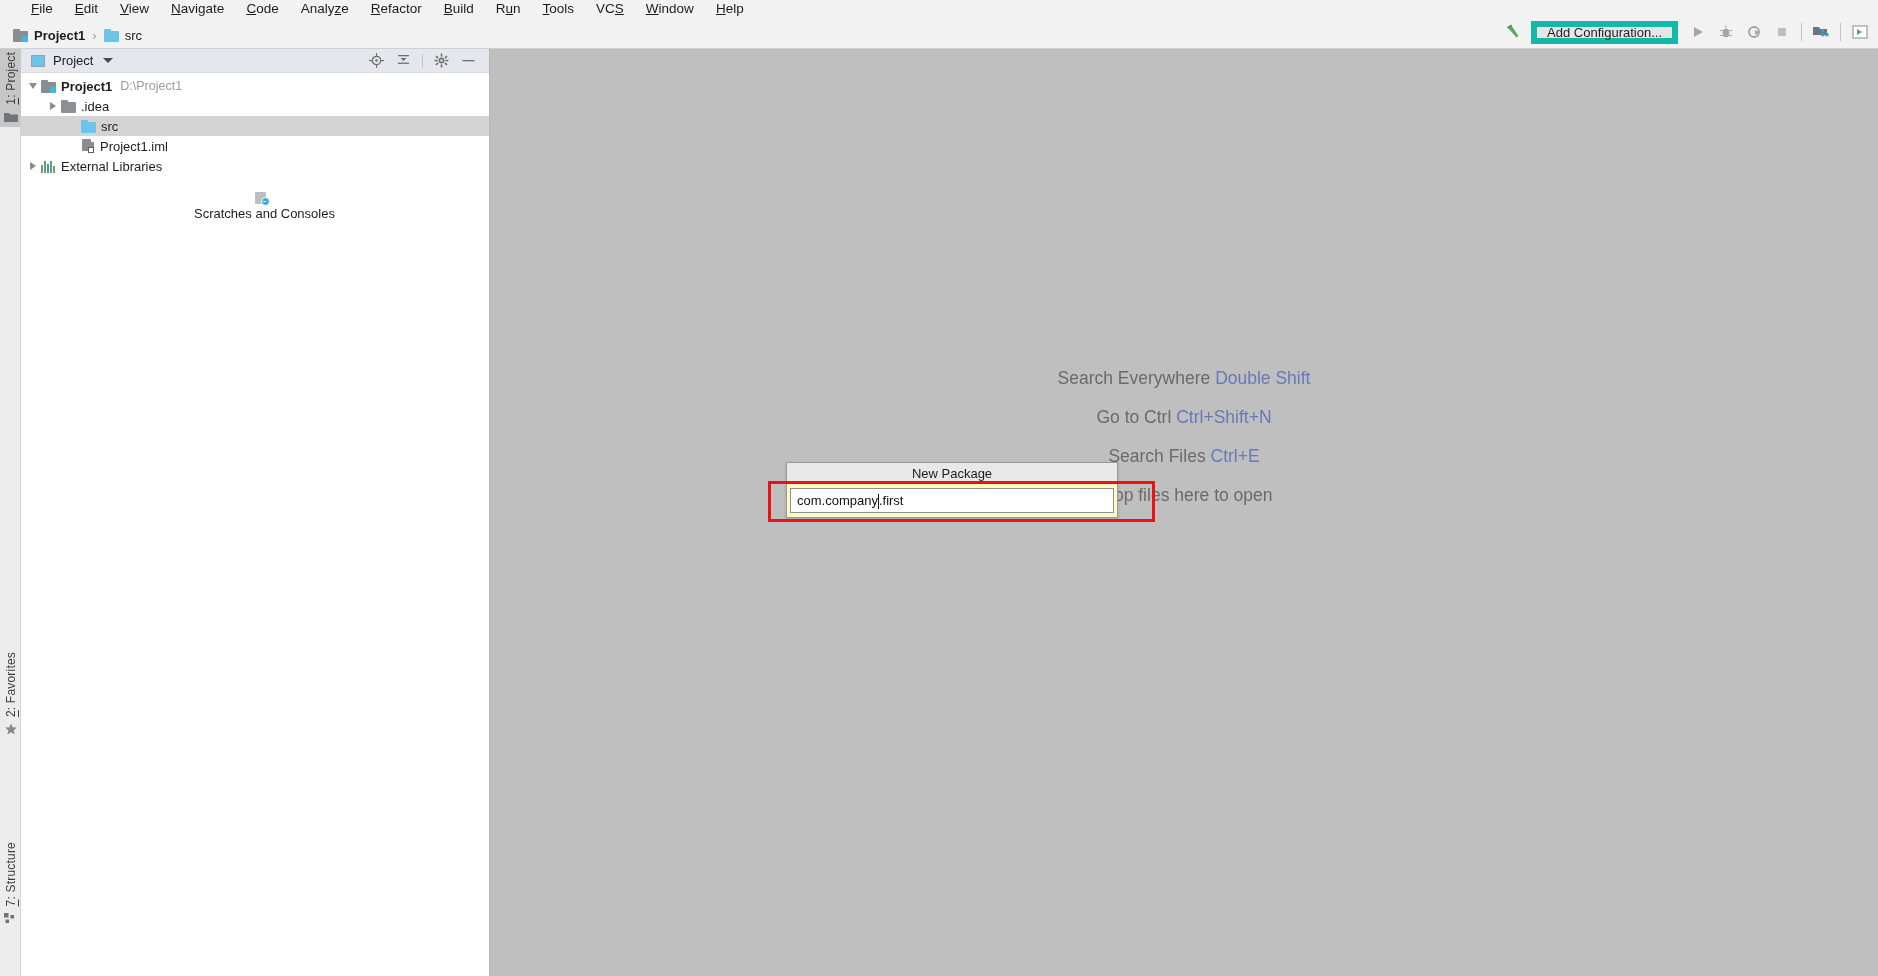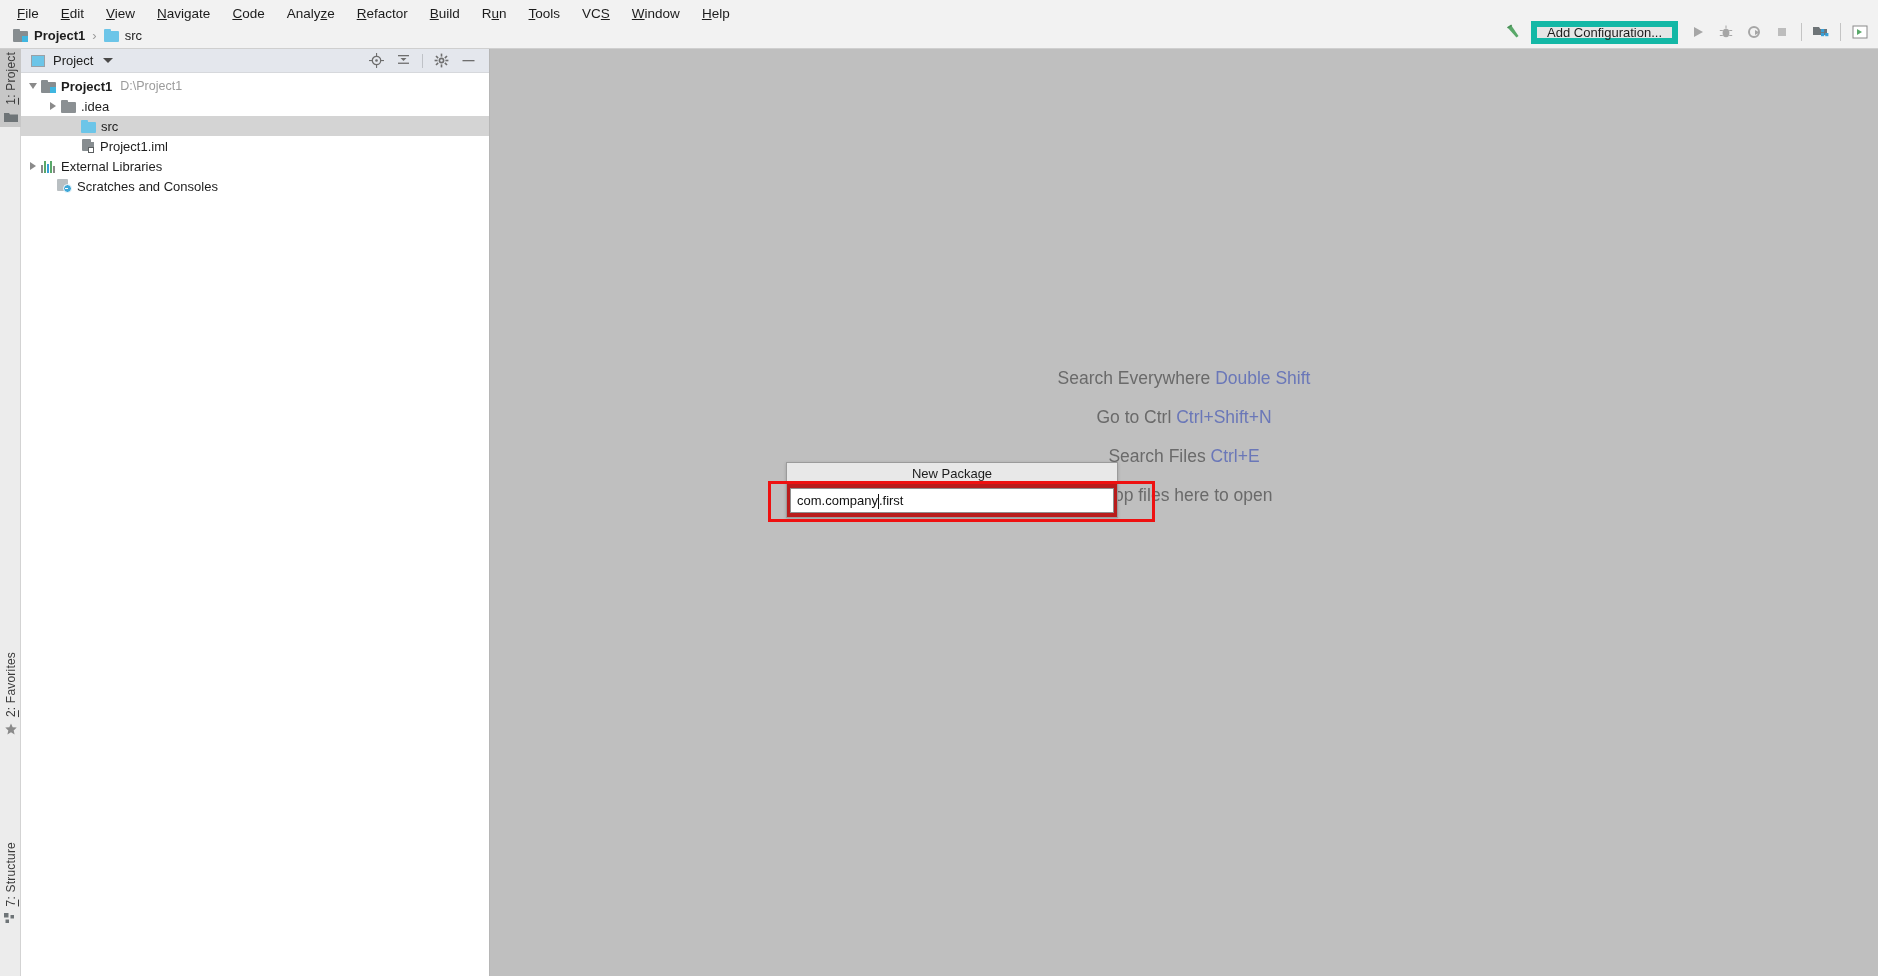--- a/index.html
+++ b/index.html
@@ -7,21 +7,21 @@
     width: 1878px; height: 976px;
     font-family: "Liberation Sans", sans-serif;
     background: #f2f2f2;
     overflow: hidden;
   }
   .app { position: relative; width: 1878px; height: 976px; background: #f2f2f2; }
 
   
   .menubar {
     position: absolute; left: 0; top: 0; width: 1878px; height: 22px;
-    display: flex; align-items: flex-end; padding-left: 6px; gap: 0px;
+    display: flex; align-items: flex-start; padding-left: 20px; gap: 0px;
     background: #f2f2f2;
   }
   .menu-item {
     font-size: 13.5px; color: #1c1c1c; padding: 1px 11px; cursor: default;
     white-space: nowrap;
   }
   .menu-item .mn { text-decoration: underline; }
 
   
   .navbar {
@@ -172,21 +172,21 @@
   .pkg-dialog {
     position: absolute; left: 786px; top: 462px; width: 332px;
     border: 1px solid #9b9b9b; background: #e8e8e8;
     box-shadow: 0 1px 3px rgba(0,0,0,0.18);
   }
   .pkg-title {
     height: 21px; line-height: 21px; text-align: center;
     font-size: 13px; color: #1c1c1c; background: #e8e8e8;
     border-bottom: 2px solid #be185d;
   }
-  .pkg-field-wrap { padding: 4px 3px 4px 3px; background: #b91c1c; }
+  .pkg-field-wrap { padding: 4px 3px 4px 3px; background: #fef9c3; }
   .pkg-input {
     width: 100%; height: 25px; background: #ffffff; border: 1px solid #8f8f8f;
     display: flex; align-items: center; padding-left: 6px;
     font-size: 13px; color: #121212; position: relative;
   }
   .pkg-text-a, .pkg-text-b { white-space: pre; }
   .caret {
     display: inline-block; width: 1px; height: 15px; background: #111111;
     margin: 0 0px; position: relative; top: 1px;
   }
@@ -414,21 +414,21 @@
         <span class="ico-libs">
           <i style="height:8px;background:#8a8a8a;"></i>
           <i style="height:12px;background:#59a869;"></i>
           <i style="height:9px;background:#389fd6;"></i>
           <i style="height:12px;background:#59a869;"></i>
           <i style="height:7px;background:#8a8a8a;"></i>
         </span>
         <span class="tree-label">External Libraries</span>
       </div>
 
-      <div class="tree-row" style="padding-left:20px;">
+      <div class="tree-row" style="padding-left:20px;flex-direction:column;">
         <span class="tw"></span>
         <span class="ico-scratch">
           <span class="pg"></span>
             <span class="cl"></span>
             <span class="hand"></span>
         </span>
         <span class="tree-label">Scratches and Consoles</span>
       </div>
 
     </div>

